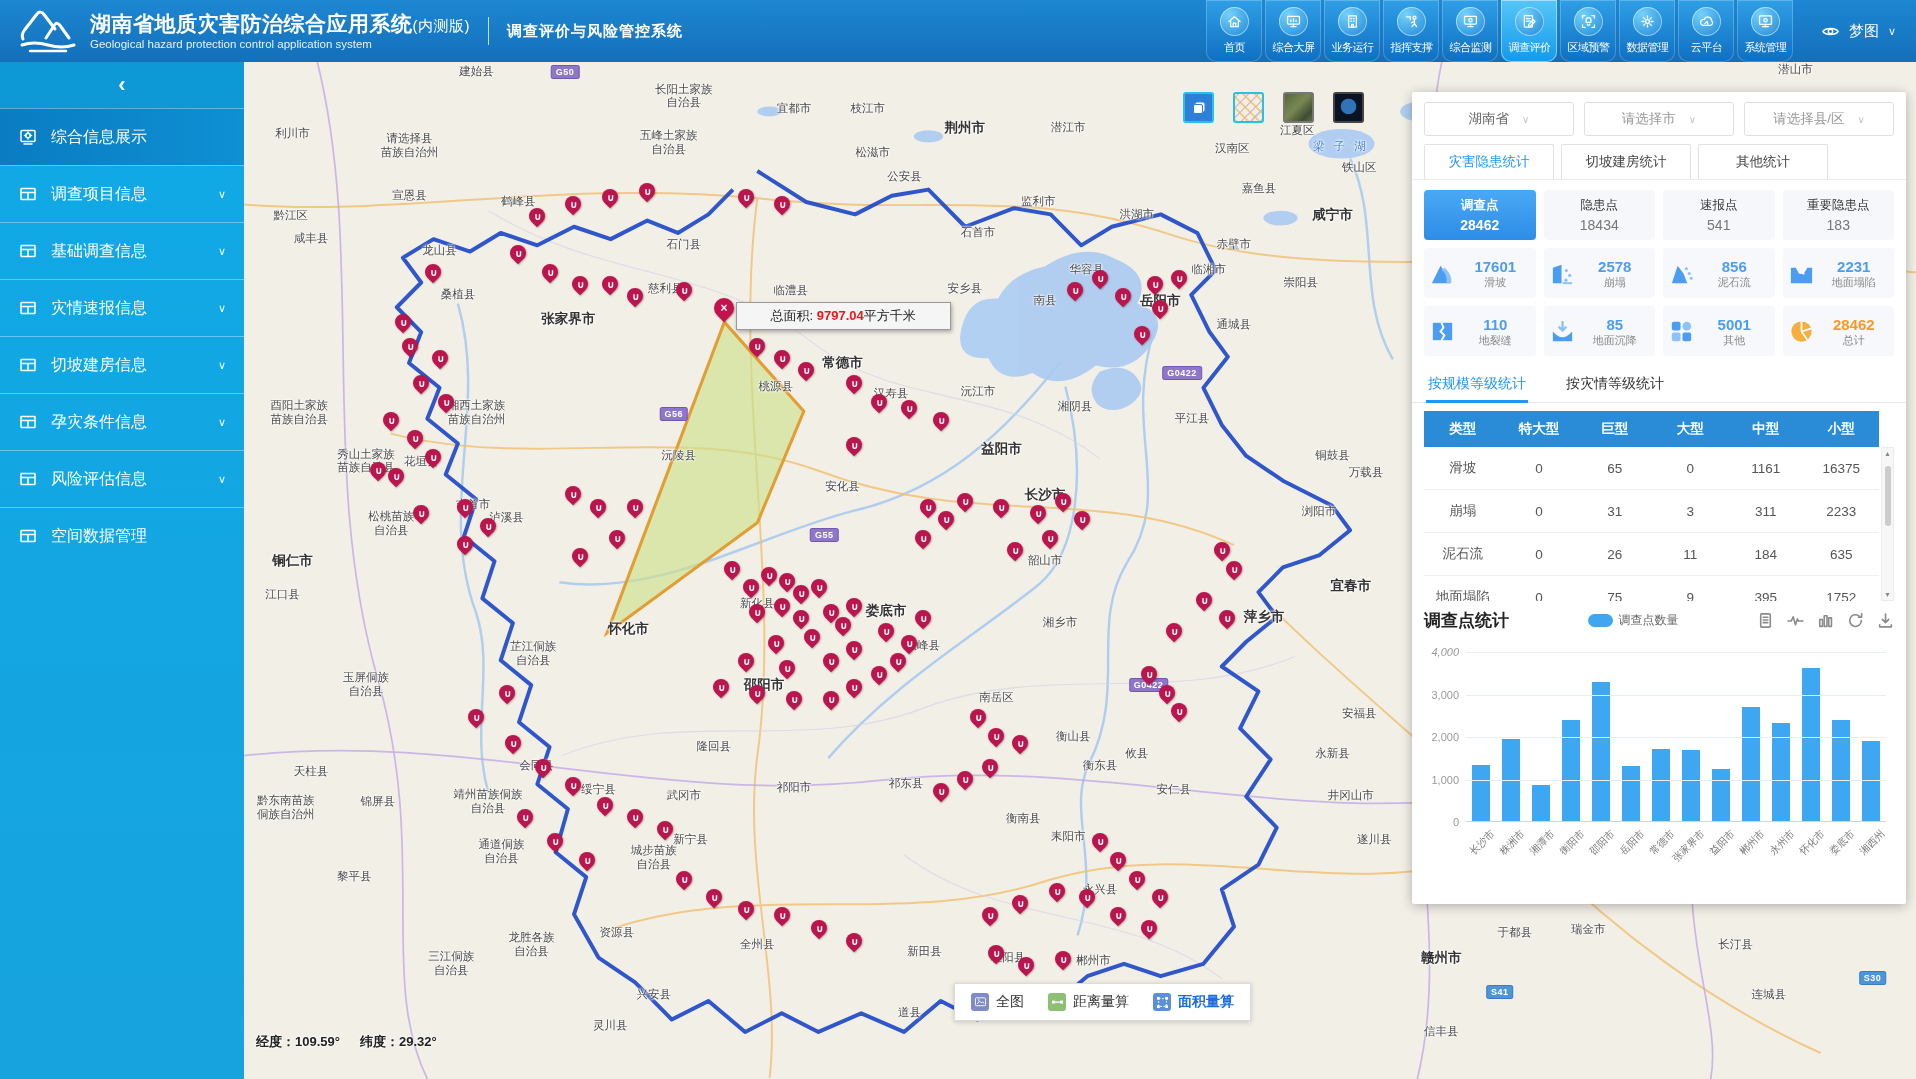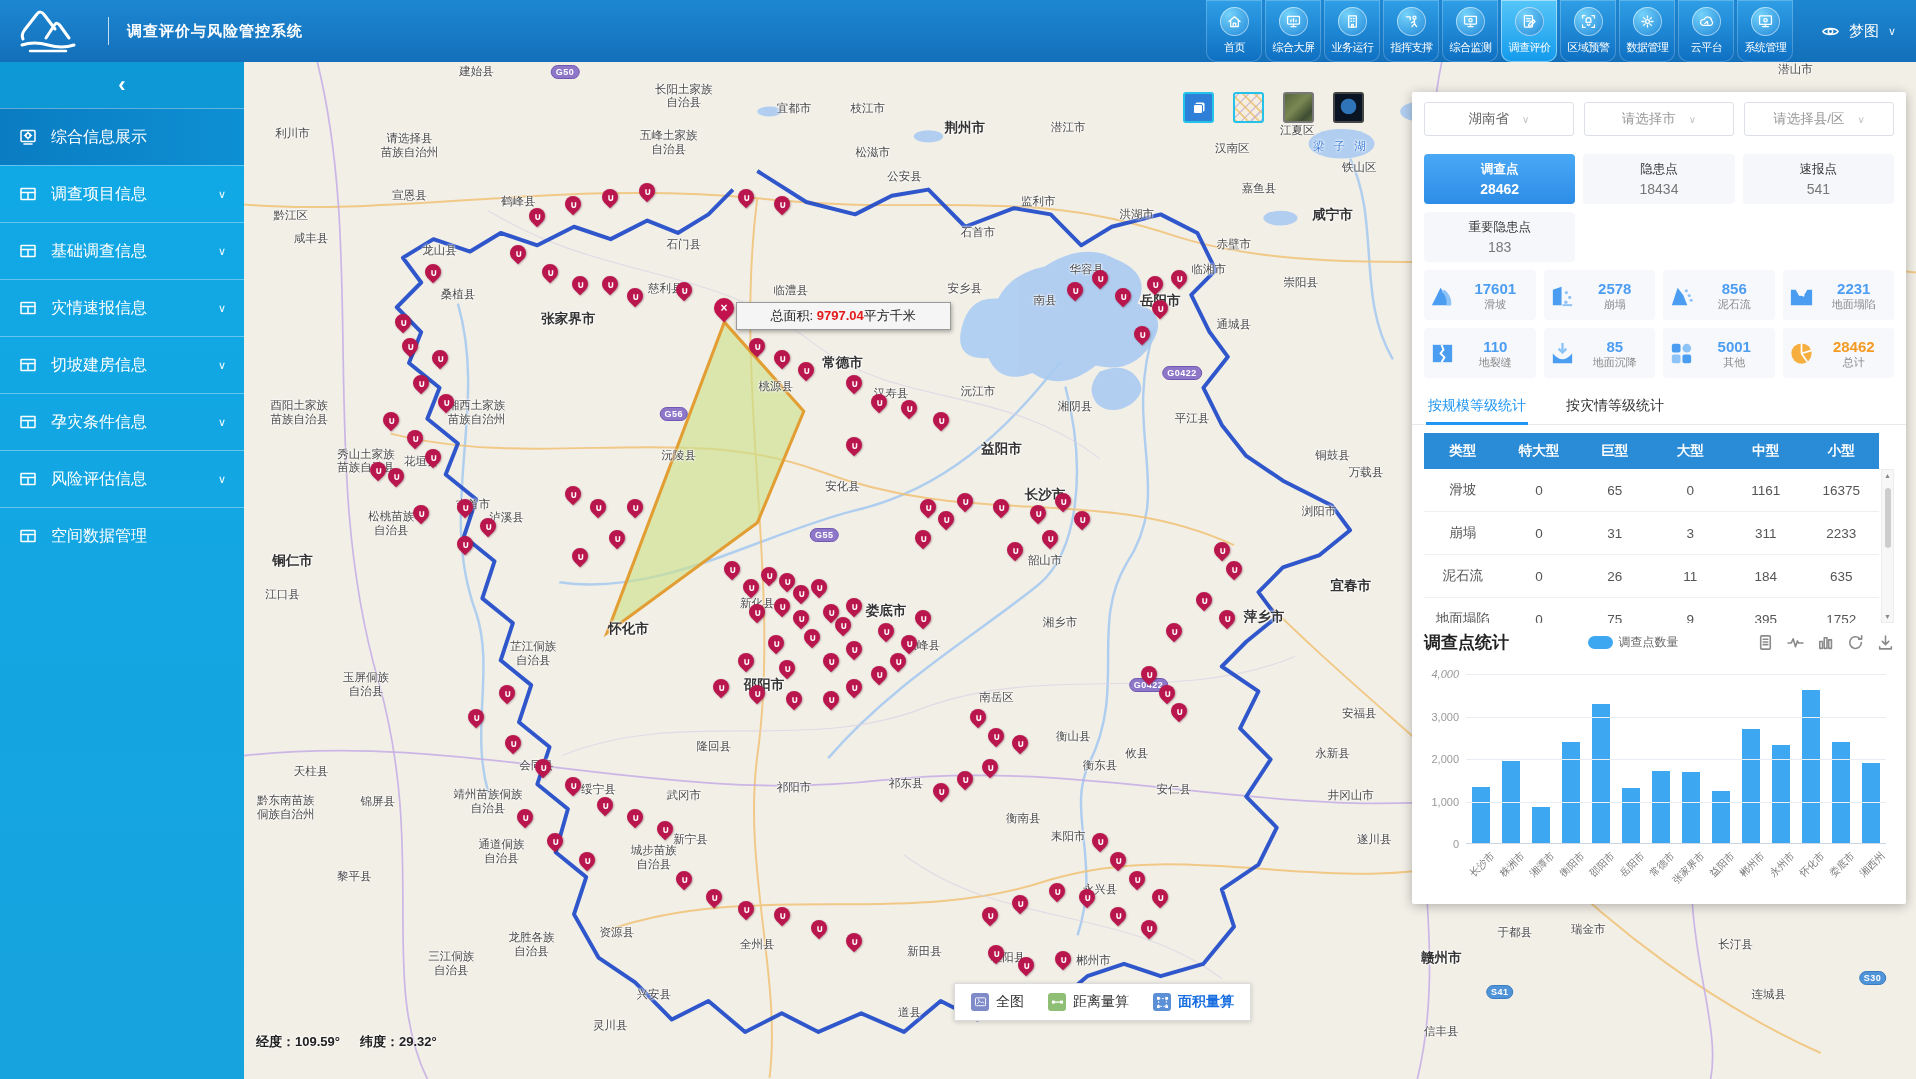--- a/index.html
+++ b/index.html
@@ -39,21 +39,21 @@
 .mi-icon{width:20px;height:20px;flex:none}
 
 #map{position:absolute;left:244px;top:62px;right:0;bottom:0;background:#f2efe7;overflow:hidden;z-index:1}
 #basemap{position:absolute;left:0;top:0;width:100%;height:100%}
 .maplabel{position:absolute;transform:translate(-50%,-50%);font-size:11.5px;color:#4a4a4a;
   white-space:pre-line;text-align:center;line-height:1.2;z-index:3;
   text-shadow:0 0 3px #fff,0 0 3px #fff,0 0 2px #fff}
 .maplabel.b{font-size:13.5px;color:#333;font-weight:700}
 .maplabel.w{color:#3f7fd6;letter-spacing:3px}
 .badge{position:absolute;transform:translate(-50%,-50%);font-size:9px;color:#fff;padding:1px 4px;
-  border-radius:7px;font-weight:700;z-index:3;letter-spacing:.5px}
+  border-radius:2px;font-weight:700;z-index:3;letter-spacing:.5px}
 .badge.g{background:#8e77c8;border:1px solid #7058b2}
 .badge.s{background:#4f94d8;border:1px solid #3a7cc0}
 .pin{position:absolute;width:16px;height:16px;margin:-19px 0 0 -8px;background:#ba164e;z-index:4;
   border-radius:50% 50% 50% 0;transform:rotate(-45deg);box-shadow:0 1px 2px rgba(70,0,25,.4);cursor:pointer}
 .pin i{position:absolute;left:2px;top:3px;width:12px;height:12px;transform:rotate(45deg);
   color:#fff;font-style:normal;font-weight:700;font-size:10px;line-height:12px;text-align:center}
 .pin.measure{width:20px;height:20px;margin:-24px 0 0 -10px;background:#c2134e;z-index:6}
 .pin.measure i{left:3px;top:3px;width:14px;height:14px;font-size:12px;line-height:14px}
 .measure-tip{position:absolute;left:29.4%;top:23.6%;z-index:6;background:#f5f5f5;border:1px solid #9a9a9a;
   box-shadow:1px 2px 4px rgba(0,0,0,.3);font-size:13px;color:#222;padding:4px 34px;white-space:nowrap}
@@ -84,21 +84,21 @@
 .selectrow{display:flex;gap:10px;padding:10px 12px 8px;flex:none}
 .select{flex:1;height:32px;border:1px solid #dcdfe6;border-radius:3px;display:flex;align-items:center;
   justify-content:center;gap:13px;font-size:13.5px;color:#999;cursor:pointer;background:#fff}
 .select.first{color:#666}
 .select .chev{color:#c0c4cc;font-size:10px}
 .tabsrow{display:flex;gap:7px;padding:0 12px;border-bottom:1px solid #ececec;flex:none}
 .tab{min-width:104px;height:34px;border:1px solid #e2e2e2;border-bottom:none;border-radius:2px 2px 0 0;
   display:flex;align-items:center;justify-content:center;font-size:13.5px;color:#444;cursor:pointer;
   background:#fff;padding:0 12px}
 .tab.active{color:#2196f3}
-.cards{display:grid;grid-template-columns:repeat(3,1fr);gap:8px;padding:10px 12px 4px;flex:none}
+.cards{display:grid;grid-template-columns:repeat(4,1fr);gap:8px;padding:10px 12px 4px;flex:none}
 .card{height:50px;border-radius:4px;background:#f5f7fa;display:flex;flex-direction:column;align-items:center;
   justify-content:center;gap:3px;cursor:pointer}
 .card .cl{font-size:12.5px;color:#333;white-space:nowrap}
 .card .cv{font-size:14px;color:#777}
 .card.active{background:linear-gradient(180deg,#4aa9f5,#2d8ce6)}
 .card.active .cl,.card.active .cv{color:#fff;font-weight:700}
 .hazards{display:grid;grid-template-columns:repeat(4,1fr);gap:8px;padding:4px 12px 8px;flex:none}
 .hz{height:50px;border-radius:4px;background:#f6f8fb;display:flex;align-items:center;padding:0 5px;gap:4px}
 .hz svg{width:27px;height:27px;flex:none}
 .hz .t{flex:1;text-align:center;line-height:1.15}
@@ -140,20 +140,24 @@
 
 <div id="header">
   <svg class="logo" viewBox="0 0 64 48">
     <g stroke="#fff" stroke-width="3" fill="none" stroke-linecap="round" stroke-linejoin="round">
       <path d="M7 32 Q5 28 8.5 23 L21 7 Q24.5 3 28 7.5 L39 22"></path>
       <path d="M30 31 L38.5 18 Q41 14.5 44 18.5 L53 31"></path>
       <path d="M6 38 Q18 34 32 38 Q46 42 58 38"></path>
       <path d="M14 44 H50" stroke-width="2.5"></path>
     </g>
   </svg>
+  <div class="titlebox">
+    <div class="title"><span>湖南省地质灾害防治综合应用系统</span><span class="edition">(内测版)</span></div>
+    <div class="subtitle">Geological hazard protection control application system</div>
+  </div>
   <div class="hdr-divider"></div>
   <div class="subsystem">调查评价与风险管控系统</div>
   <div id="nav">
       <div class="navbtn">
         <div class="navcircle">
           <svg viewBox="0 0 20 20" width="17" height="17">
             <g stroke="#fff" stroke-width="1.5" fill="none" stroke-linecap="round" stroke-linejoin="round">
               <path d="M3.5 10 L10 4.5 L16.5 10"></path>
               <path d="M5.5 9 V16 H14.5 V9"></path>
               <path d="M8.5 16 V12 H11.5 V16"></path>
@@ -1023,20 +1027,25 @@
       </div>
       <div class="select">
         <span>请选择市</span>
         <span class="chev">∨</span>
       </div>
       <div class="select">
         <span>请选择县/区</span>
         <span class="chev">∨</span>
       </div>
     </div>
+  <div class="tabsrow">
+      <div class="tab active">灾害隐患统计</div>
+      <div class="tab">切坡建房统计</div>
+      <div class="tab">其他统计</div>
+    </div>
   <div class="cards">
       <div class="card active">
         <div class="cl">调查点</div>
         <div class="cv">28462</div>
       </div>
       <div class="card">
         <div class="cl">隐患点</div>
         <div class="cv">18434</div>
       </div>
       <div class="card">

